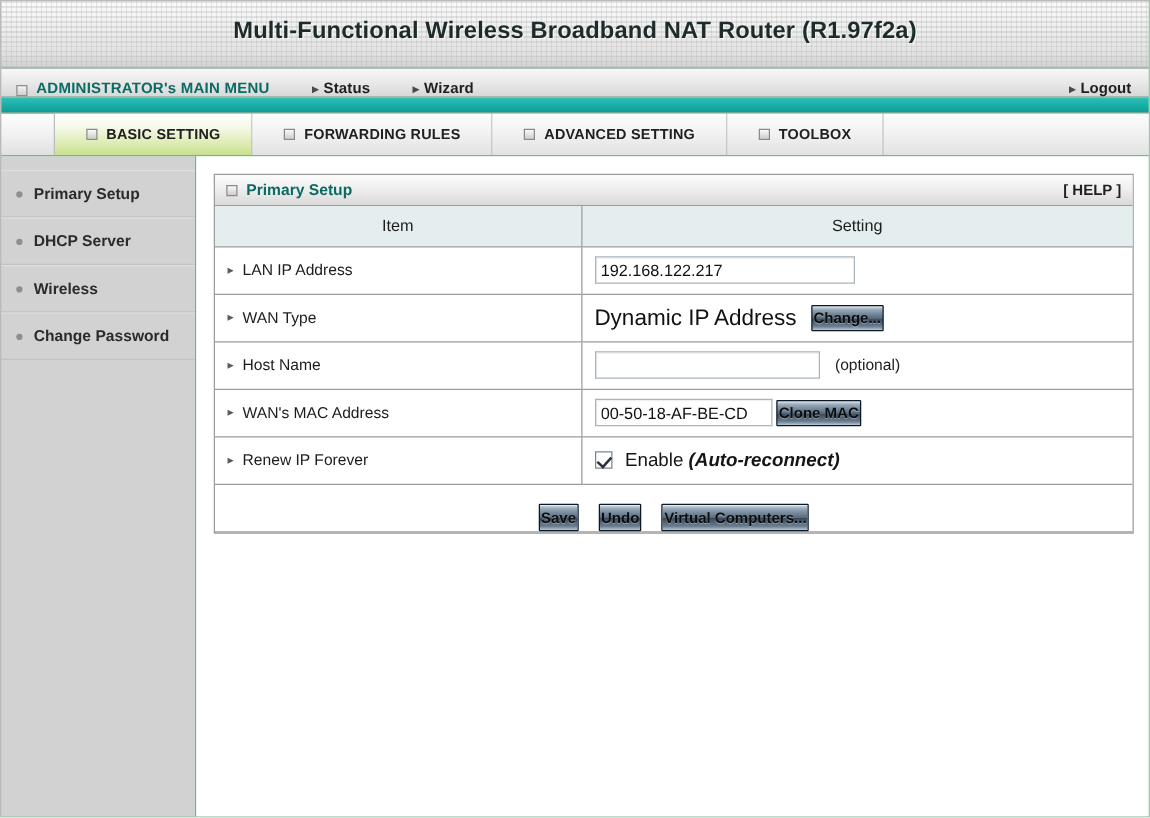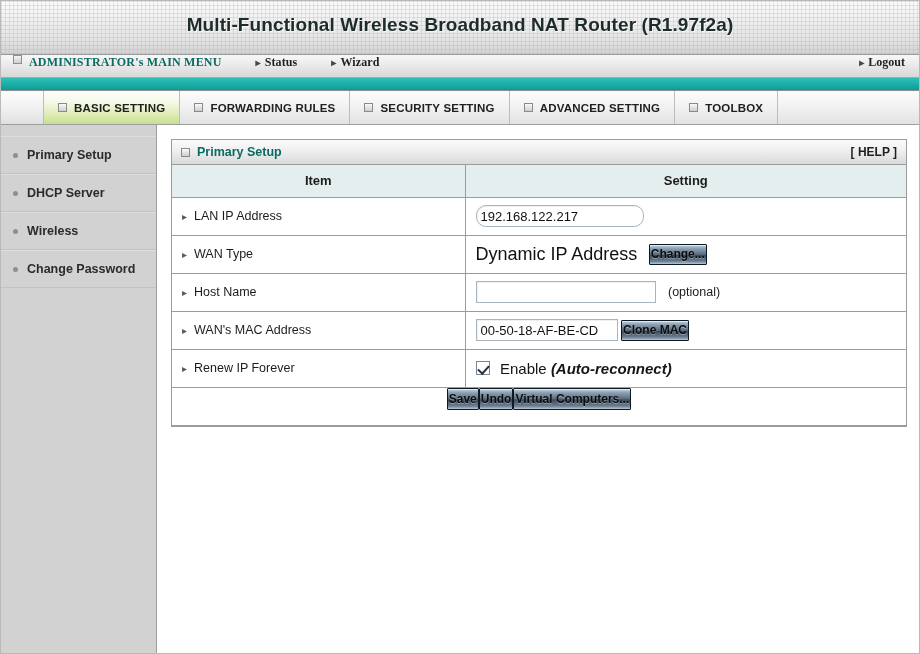--- a/index.html
+++ b/index.html
@@ -37,23 +37,22 @@
     text-shadow: 1px 1px 0 rgba(255,255,255,.65);
   }
 
   
   .menubar {
     position: relative;
     height: 23px;
     background: linear-gradient(180deg,#f7f7f7 0%, #ececec 40%, #d8d8d8 100%);
     border-bottom: 1px solid #a8a8a8;
     display: flex;
-    align-items: flex-start;
+    align-items: flex-end;
     font-size: 12px;
-    font-family: Liberation Serif, serif;
   }
   .menu-sq {
     width: 9px; height: 9px;
     margin-left: 12px; margin-right: 7px;
     background: linear-gradient(180deg,#f4f4f4,#cfcfcf);
     border: 1px solid #8e8e8e;
     flex: 0 0 auto;
   }
   .menu-main {
     font-weight: bold;
@@ -88,21 +87,21 @@
     background: linear-gradient(180deg,#fdfdfd 0%, #f0f0f0 55%, #e0e0e0 100%);
     border-bottom: 1px solid #9e9e9e;
     display: flex;
     align-items: stretch;
     padding-left: 42px;
     font-size: 11.5px;
   }
   .tab {
     display: flex;
     align-items: center;
-    padding: 0 14px;
+    padding: 0 25px;
     border-right: 1px solid #bdbdbd;
     font-weight: bold;
     color: #202020;
     letter-spacing: .2px;
     white-space: nowrap;
     background: linear-gradient(180deg,#fcfcfc 0%, #f1f1f1 50%, #e2e2e2 100%);
   }
   .tab:first-child { border-left: 1px solid #bdbdbd; }
   .tab.active {
     background: linear-gradient(180deg,#ffffff 0%, #f4f8e6 35%, #d9e9ab 78%, #c8df92 100%);
@@ -187,21 +186,21 @@
     width: 100%;
     border-collapse: collapse;
     table-layout: fixed;
     font-size: 12.5px;
   }
   table.form th {
     background: #e4eeee;
     border-bottom: 1px solid #9c9c9c;
     border-right: 1px solid #9c9c9c;
     height: 32px;
-    font-weight: bold;
+    font-weight: normal;
     color: #1c1c1c;
     font-size: 13px;
   }
   table.form th:last-child { border-right: 0; }
   table.form td {
     border-bottom: 1px solid #9c9c9c;
     border-right: 1px solid #9c9c9c;
     height: 38px;
     padding: 0 10px;
     color: #1c1c1c;
@@ -222,21 +221,21 @@
     height: 22px;
     line-height: 20px;
     padding: 0 4px;
     font-family: "Liberation Sans", sans-serif;
     font-size: 13px;
     color: #111;
     display: inline-block;
     vertical-align: middle;
     box-shadow: inset 1px 1px 0 rgba(0,0,0,.06);
   }
-  .txt.ip   { width: 168px; border-radius: 10px; }
+  .txt.ip   { width: 208px; }
   .txt.host { width: 180px; }
   .txt.mac  { width: 142px; }
 
   .btn {
     display: inline-block;
     vertical-align: middle;
     height: 21px;
     line-height: 19px;
     padding: 0 1px;
     font-size: 12px;
@@ -281,23 +280,23 @@
     border: solid #28313c;
     border-width: 0 2px 2px 0;
     transform: rotate(42deg);
   }
   .chk-label { font-size: 15px; color: #151515; vertical-align: middle; }
   .chk-label i { font-style: italic; font-weight: bold; }
 
   .actions {
     height: 38px;
     display: flex;
-    align-items: flex-start;
+    align-items: flex-end;
     justify-content: center;
-    gap: 0;
+    gap: 16px;
     border-bottom: 1px solid #9c9c9c;
   }
   .actions .btn { height: 22px; line-height: 20px; }
 </style>
 </head>
 <body>
 
 <div id="page">
 
   <div class="banner">
@@ -315,24 +314,20 @@
   <div class="teal"></div>
 
   <div class="tabbar">
     <div class="tab active">
       <span class="sq"></span>
       <span>BASIC SETTING</span>
     </div>
     <div class="tab">
       <span class="sq"></span>
       <span>FORWARDING RULES</span>
-    </div>
-    <div class="tab">
-      <span class="sq"></span>
-      <span>SECURITY SETTING</span>
     </div>
     <div class="tab">
       <span class="sq"></span>
       <span>ADVANCED SETTING</span>
     </div>
     <div class="tab">
       <span class="sq"></span>
       <span>TOOLBOX</span>
     </div>
     <div class="tab-filler"></div>

